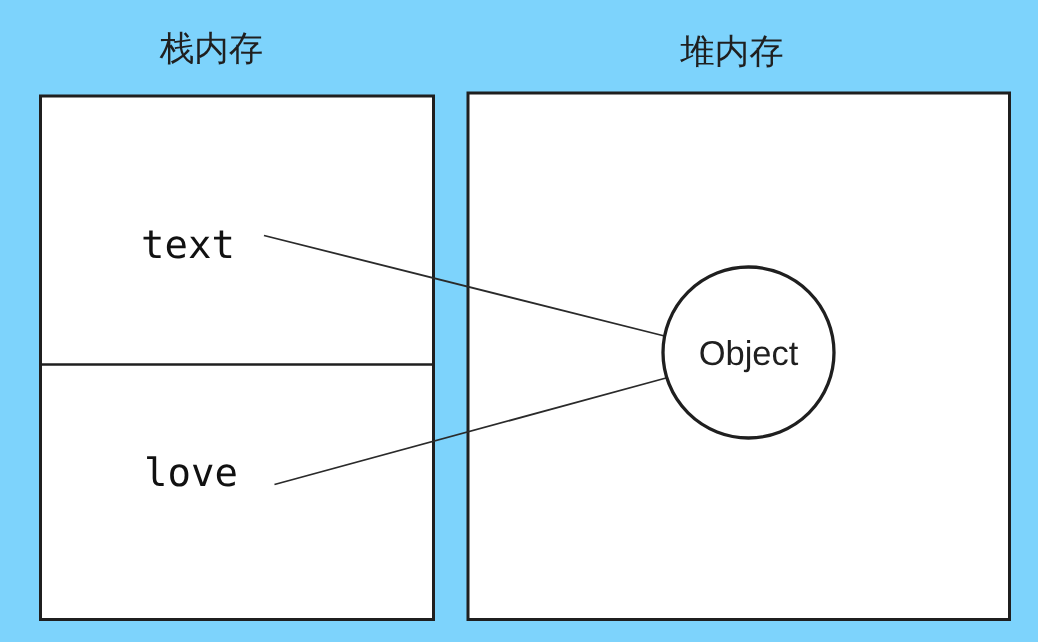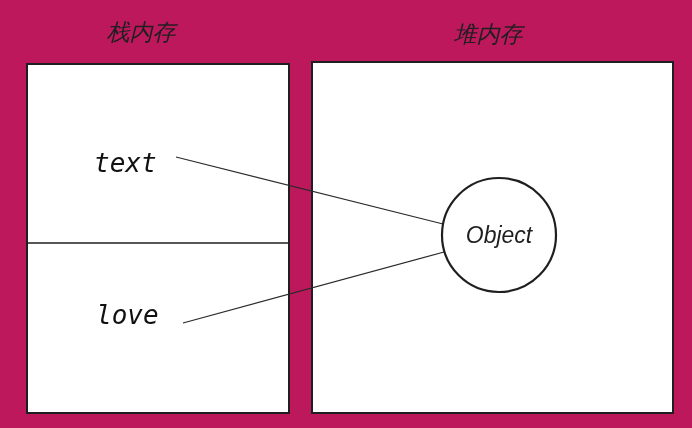--- a/index.html
+++ b/index.html
@@ -4,24 +4,23 @@
 <style>
   html, body {
     margin: 0;
     padding: 0;
     background: #ffffff;
   }
   .canvas {
     position: relative;
     width: 692px;
     height: 428px;
-    background: #be185d;
+    background: #7dd3fc;
     overflow: hidden;
     font-family: "DejaVu Sans", sans-serif;
-    font-style: italic;
   }
   svg { display: block; }
   .cjk-title {
     font-family: "DejaVu Serif", "Liberation Serif", serif;
     font-size: 23px;
     fill: #1f1f1f;
   }
   .var-label {
     font-family: "DejaVu Sans Mono", "Liberation Mono", monospace;
     font-size: 26px;

